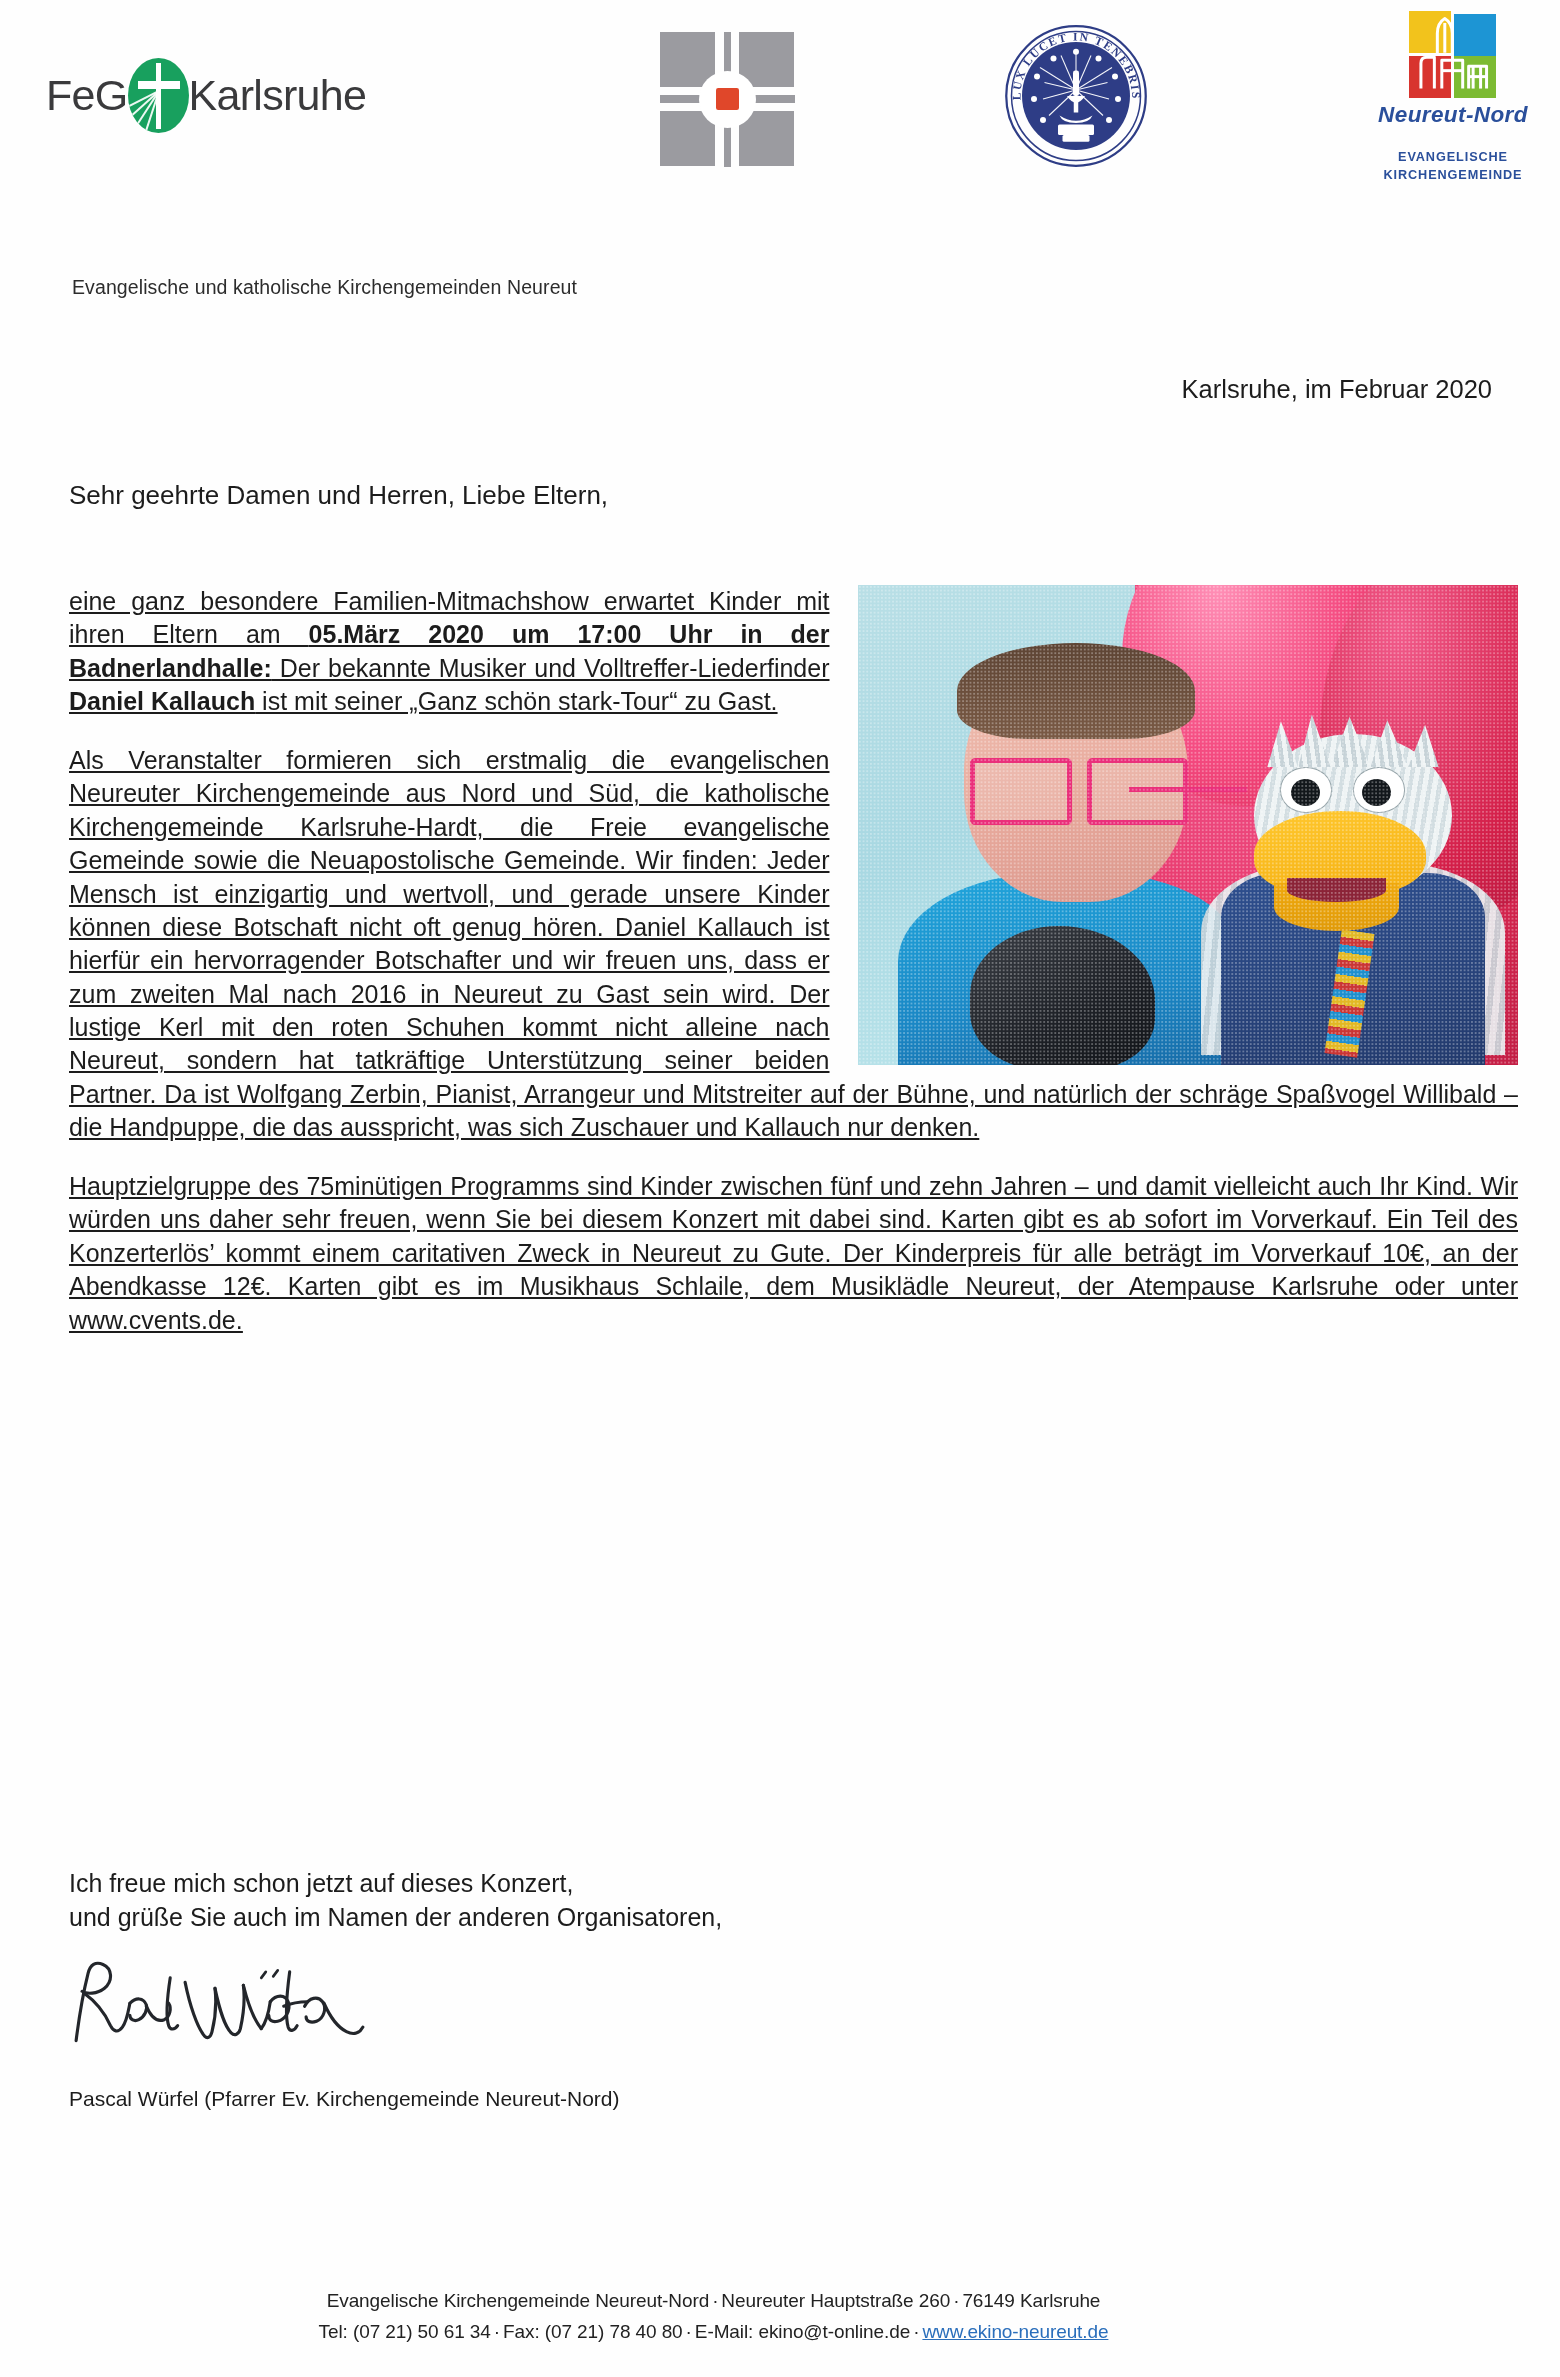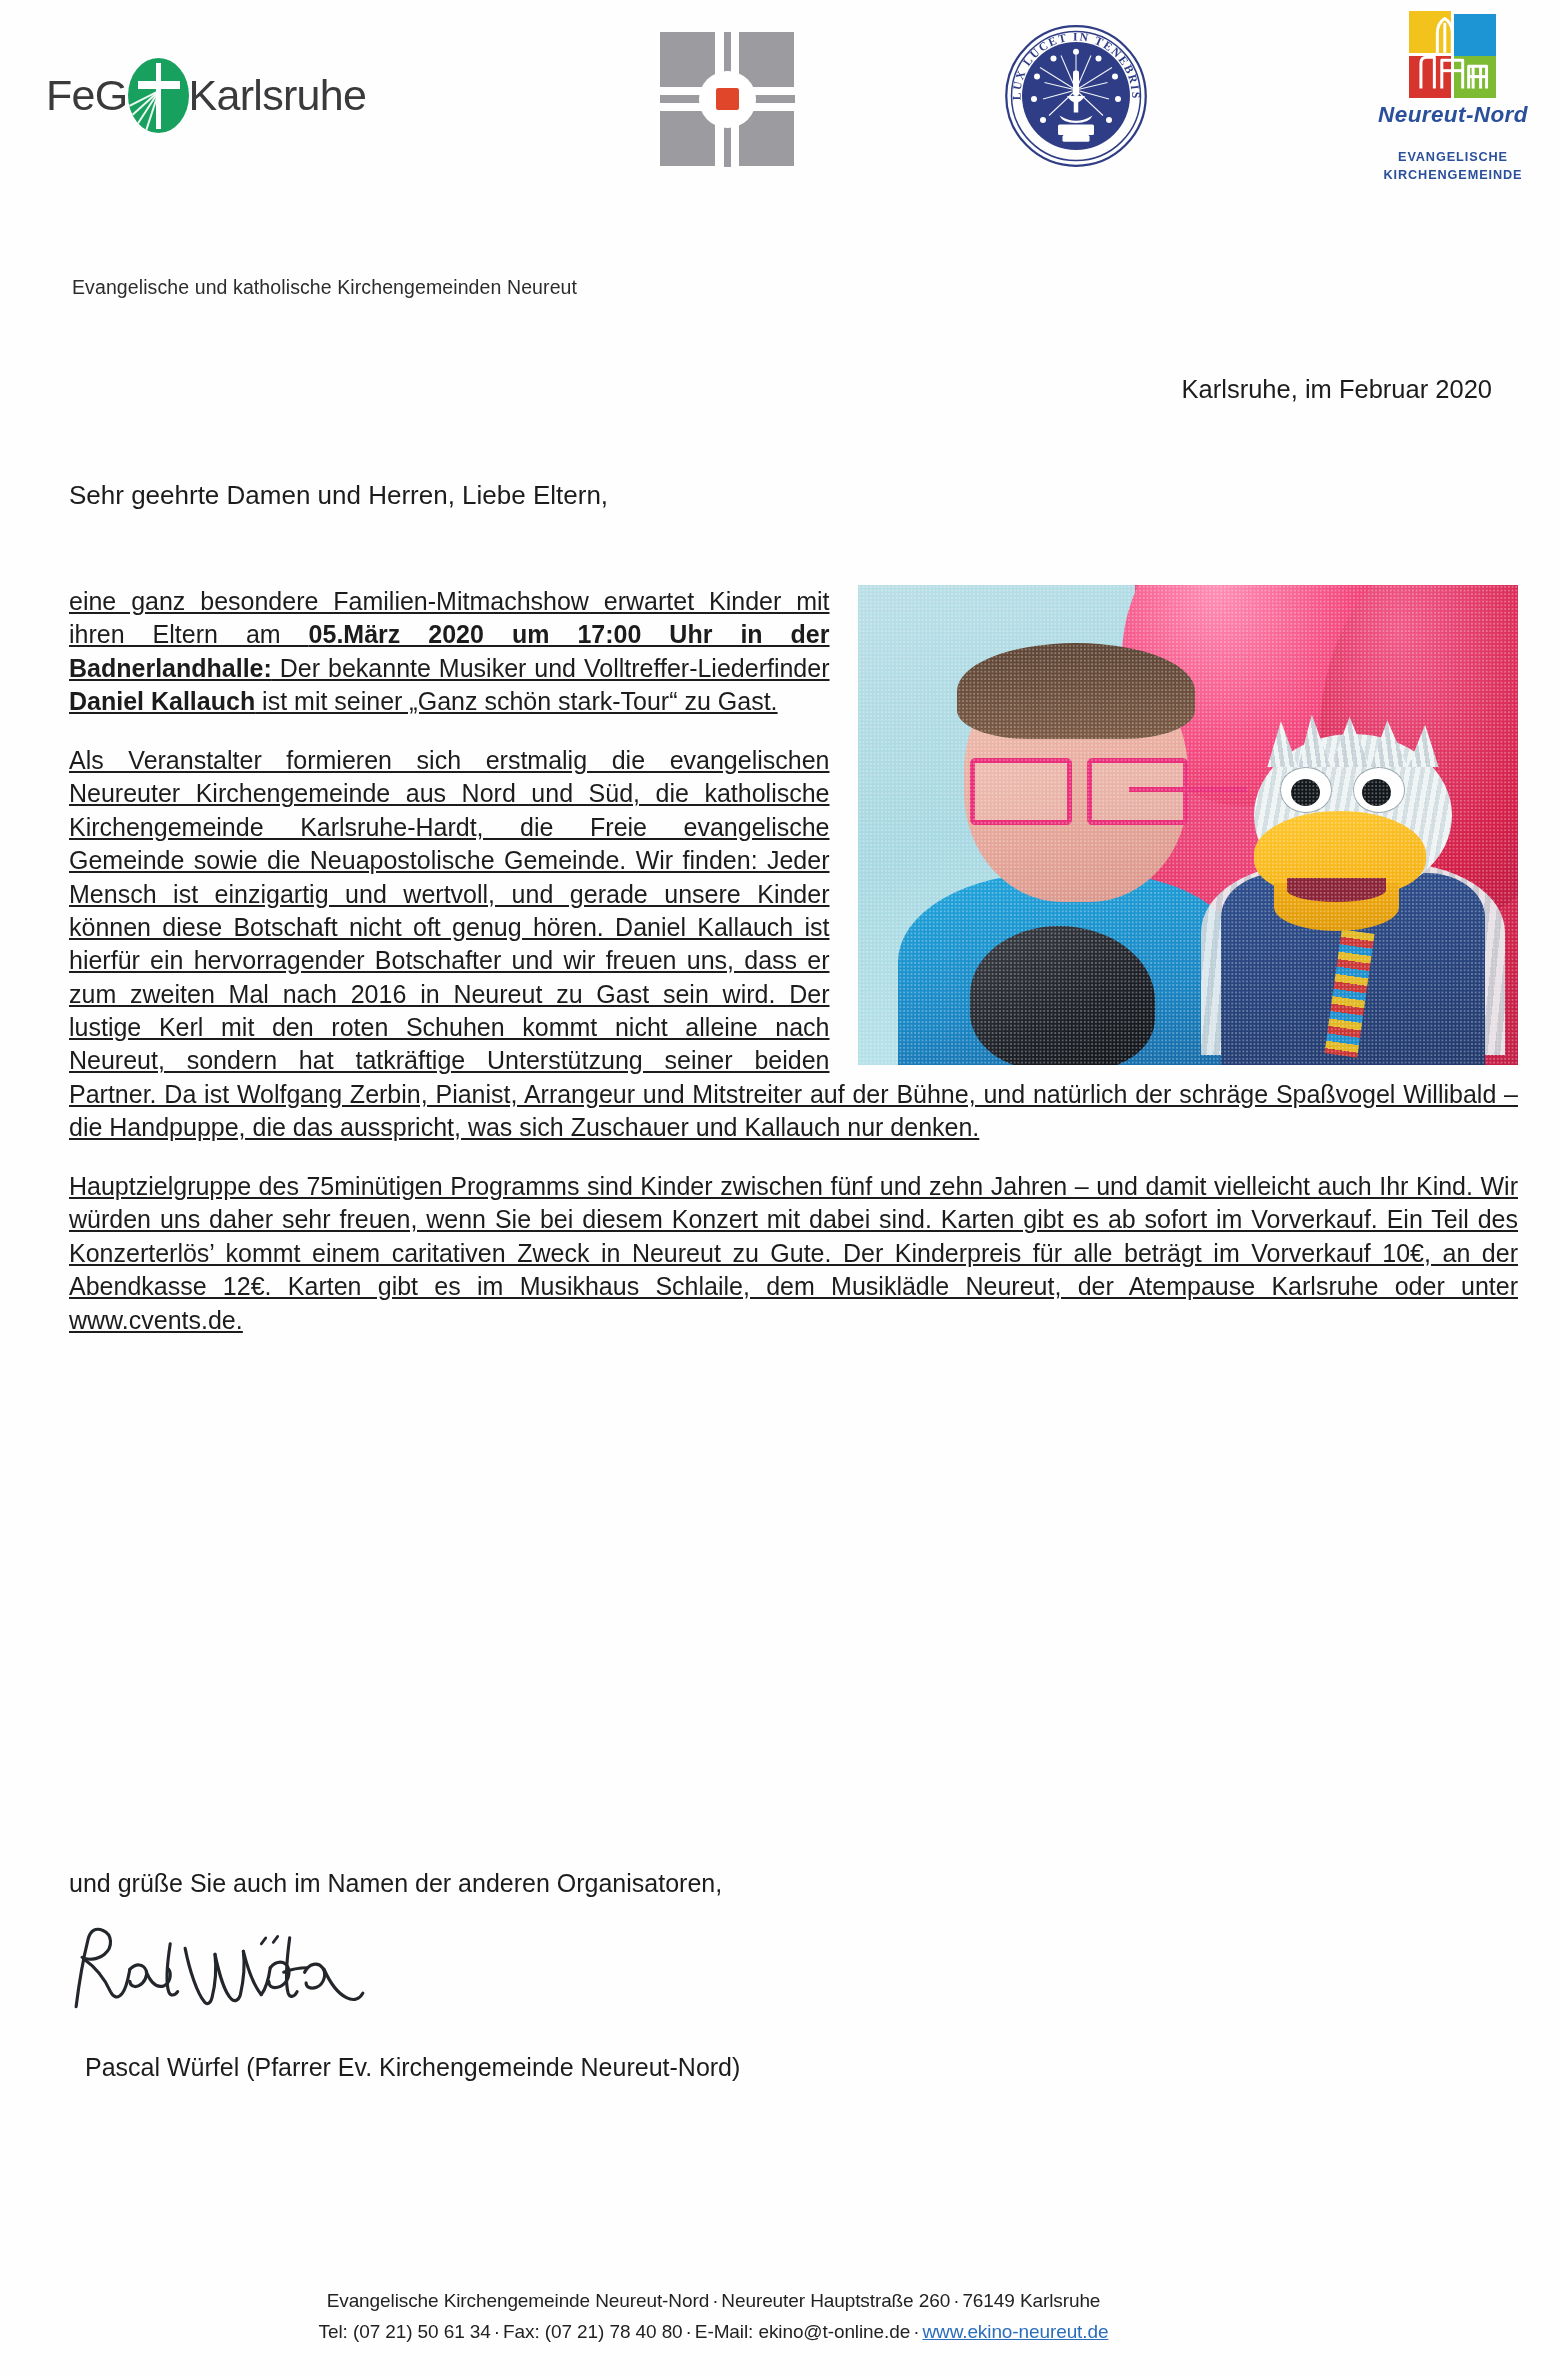--- a/index.html
+++ b/index.html
@@ -323,22 +323,21 @@
     font-size:25px;
     line-height:1.34;
     color:#1c1c1c;
   }
   .sig-img{
     margin:13.5px 0 3px -4.5px;
     width:300px; height:112px;
   }
   .sig-name{
     margin-top:13.5px;
-    font-size:25px;
-    margin-left:16px;
+    font-size:21px;
   }
 
   .footer{
     position:absolute;
     left:0; bottom:30px;
     width:1427px;
     text-align:center;
     font-size:19px;
     color:#222;
     line-height:1.6;
@@ -498,20 +497,21 @@
     </div>
 
     <p><span>eine ganz besondere Familien-Mitmachshow erwartet Kinder mit ihren Eltern am </span><b>05.März 2020 um 17:00 Uhr in der Badnerlandhalle:</b><span> Der bekannte Musiker und Volltreffer-Liederfinder </span><b>Daniel Kallauch</b><span> ist mit seiner „Ganz schön stark-Tour“ zu Gast.</span></p>
 
     <p>Als Veranstalter formieren sich erstmalig die evangelischen Neureuter Kirchengemeinde aus Nord und Süd, die katholische Kirchengemeinde Karlsruhe-Hardt, die Freie evangelische Gemeinde sowie die Neuapostolische Gemeinde. Wir finden: Jeder Mensch ist einzigartig und wertvoll, und gerade unsere Kinder können diese Botschaft nicht oft genug hören. Daniel Kallauch ist hierfür ein hervorragender Botschafter und wir freuen uns, dass er zum zweiten Mal nach 2016 in Neureut zu Gast sein wird. Der lustige Kerl mit den roten Schuhen kommt nicht alleine nach Neureut, sondern hat tatkräftige Unterstützung seiner beiden Partner. Da ist Wolfgang Zerbin, Pianist, Arrangeur und Mitstreiter auf der Bühne, und natürlich der schräge Spaßvogel Willibald – die Handpuppe, die das ausspricht, was sich Zuschauer und Kallauch nur denken.</p>
 
     <p><span>Hauptzielgruppe des 75minütigen Programms sind Kinder zwischen fünf und zehn Jahren – und damit vielleicht auch Ihr Kind. Wir würden uns daher sehr freuen, wenn Sie bei diesem Konzert mit dabei sind. Karten gibt es ab sofort im Vorverkauf. Ein Teil des Konzerterlös’ kommt einem caritativen Zweck in Neureut zu Gute. Der Kinderpreis für alle beträgt im Vorverkauf 10€, an der Abendkasse 12€. Karten gibt es im Musikhaus Schlaile, dem Musiklädle Neureut, der Atempause Karlsruhe oder unter </span><a class="inline-link" href="#">www.cvents.de.</a></p>
   </div>
 
   <div class="signature-block">
+    <div>Ich freue mich schon jetzt auf dieses Konzert,</div>
     <div>und grüße Sie auch im Namen der anderen Organisatoren,</div>
 
     <svg class="sig-img" viewBox="0 0 400 150" aria-hidden="true">
       <g fill="none" stroke="#23262b" stroke-width="4.2" stroke-linecap="round" stroke-linejoin="round">
         <path d="M14 124 C18 92 24 58 30 34 C33 22 40 18 50 22 C62 27 64 44 52 54 C42 62 28 62 22 58"></path>
         <path d="M24 60 C38 70 52 86 60 104 C64 112 70 114 76 106 C82 98 84 84 86 74"></path>
         <path d="M86 74 C94 66 104 66 108 76 C110 82 106 92 98 96 C92 99 86 96 86 90"></path>
         <path d="M108 78 C114 92 122 100 132 96 C140 92 142 80 138 74"></path>
         <path d="M140 40 C136 66 134 92 138 104 C140 110 146 110 150 104"></path>
         <path d="M160 46 C166 76 176 106 186 118 C190 122 194 120 196 112 C200 96 202 72 200 54"></path>

